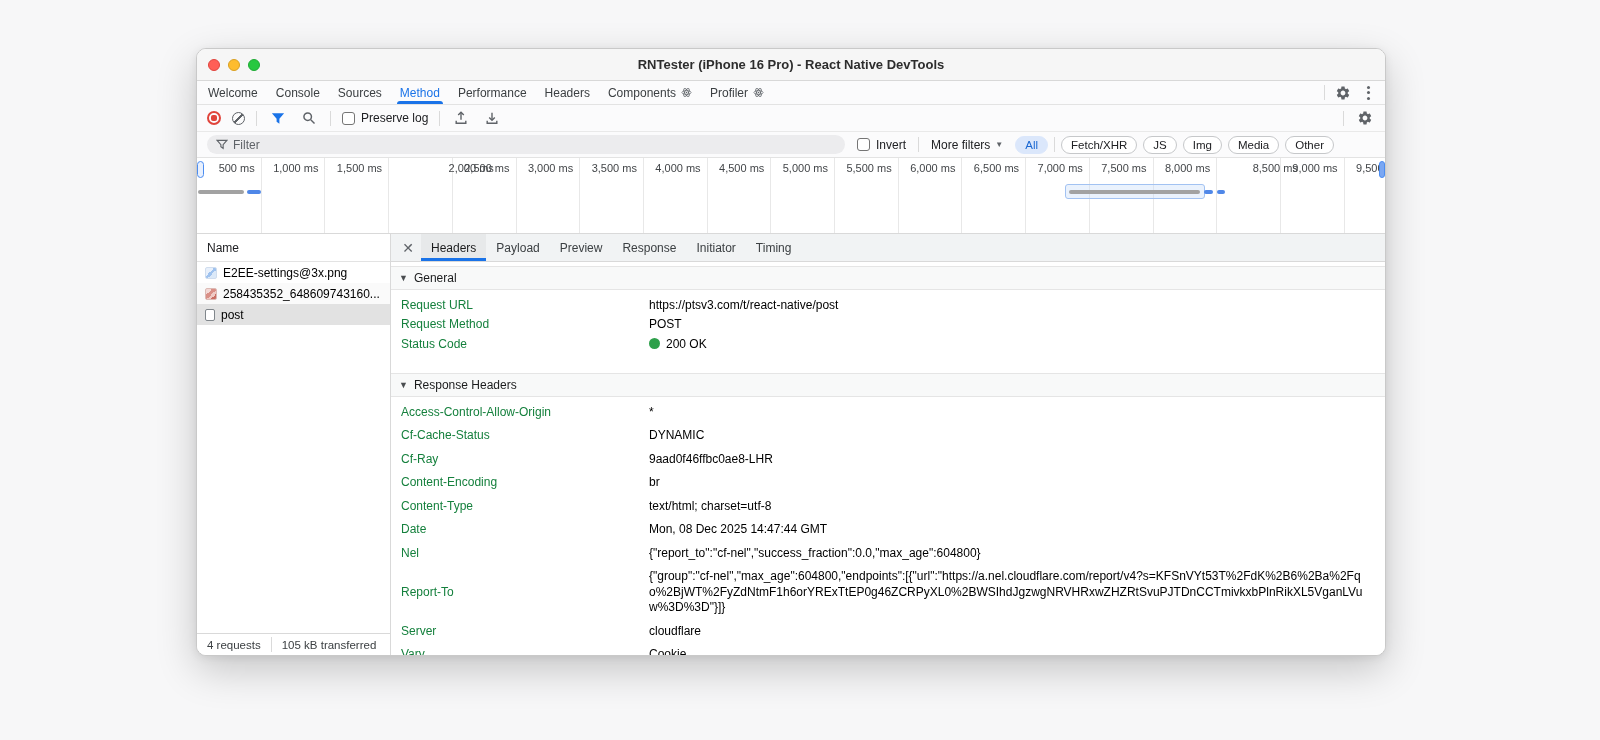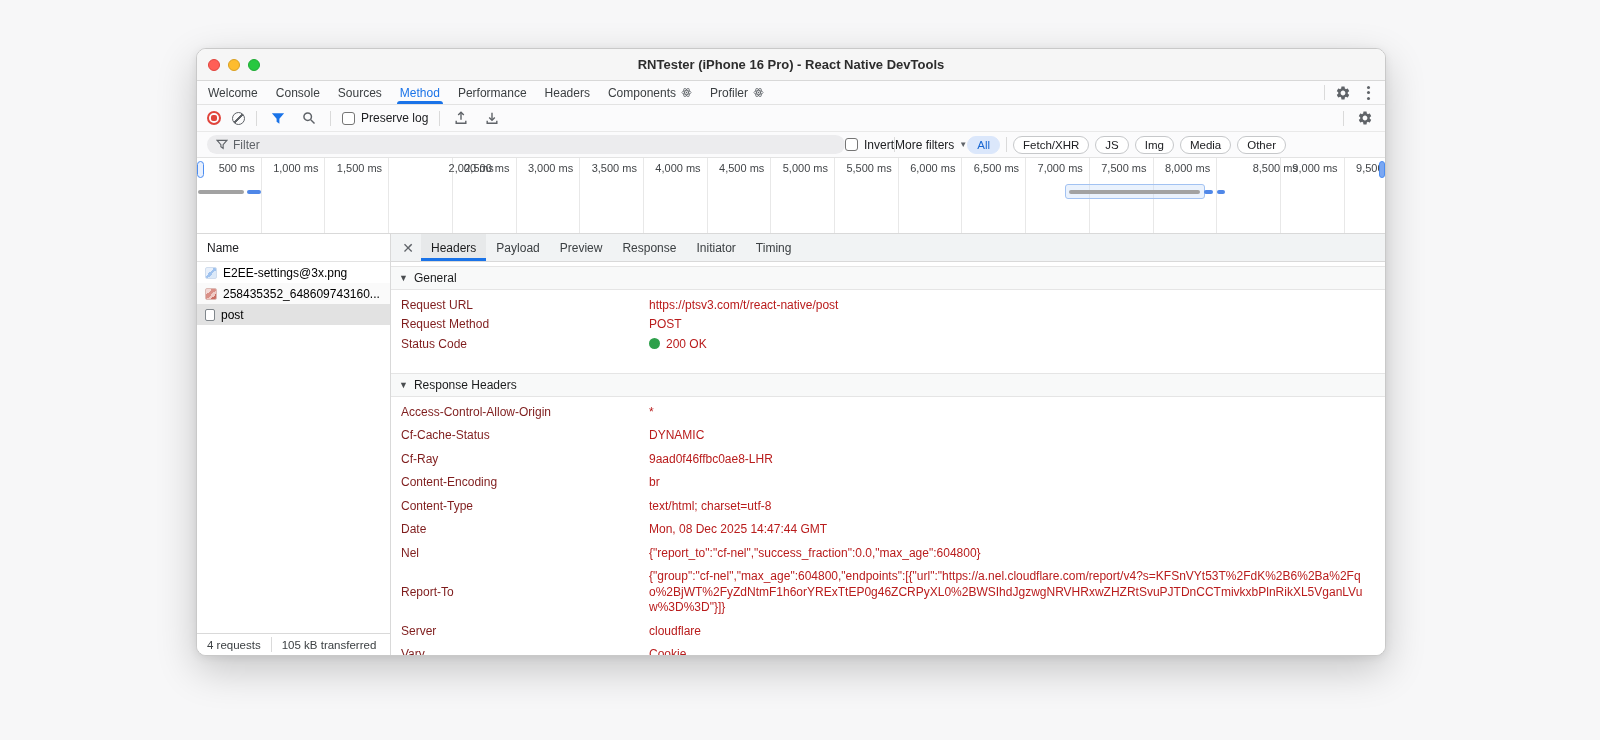--- a/index.html
+++ b/index.html
@@ -43,21 +43,21 @@
   .rec i { width:6px; height:6px; background:#e0443b; border-radius:2px; }
   .block { width:13px; height:13px; border:1.5px solid #5f6368; border-radius:50%;
     background:linear-gradient(135deg, transparent 44%, #5f6368 44%, #5f6368 56%, transparent 56%); }
   .cb { width:13px; height:13px; border:1.5px solid #757575; border-radius:3px; background:#fff; flex:none; }
   .tool-label { font-size:12px; color:#202124; }
   .hgroup { display:flex; align-items:center; gap:6px; }
   .toolbar-spacer { flex:1; }
 
   
   .filterrow { height:26px; flex:none; background:#fbfbfc; border-bottom:1px solid #e3e3e3;
-    display:flex; align-items:center; padding:0 10px; }
+    display:flex; align-items:center; gap:12px; padding:0 10px; }
   .filter-input-wrap { position:relative; width:638px; flex:none; }
   .filter-input { width:100%; height:19px; border:none; outline:none; background:#ececee;
     border-radius:10px; padding:0 10px 0 26px; font-size:12px; color:#202124;
     font-family:"Liberation Sans", sans-serif; }
   .filter-input::placeholder { color:#5f6368; }
   .filter-funnel-ghost { position:absolute; left:9px; top:4px; }
   .dropdown { display:flex; align-items:center; gap:5px; font-size:12px; color:#202124; }
   .caret { font-size:8px; color:#5f6368; }
   .pills { display:flex; align-items:center; gap:6px; }
   .pill { font-size:11.5px; color:#202124; border:1px solid #c6c8ca; border-radius:10px;
@@ -107,22 +107,22 @@
   .dtab.active::after { content:""; position:absolute; left:0; right:0; bottom:0; height:3px; background:#1a73e8; }
   .dcontent { flex:1; overflow:hidden; background:#fff; padding-top:4px; }
   .sechead { height:24px; display:flex; align-items:center; gap:6px; padding-left:8px;
     background:#f8f9f9; border-top:1px solid #e5e5e5; border-bottom:1px solid #e5e5e5;
     font-size:12px; font-weight:500; color:#1b1c1d; }
   .disclosure { font-size:9px; color:#4a4d50; }
   .hrows-general { padding:5px 0; }
   .hrow { display:flex; align-items:flex-start; padding-left:10px; font-size:12px; }
   .hrow.g { min-height:19.5px; align-items:center; }
   .hrow.r { padding-top:4px; padding-bottom:4px; line-height:15.5px;align-items:center; }
-  .hlabel { width:248px; flex:none; color:#7f1d1d; }
-  .hvalue { flex:1; color:#b91c1c; word-break:break-all; padding-right:16px; display:flex; align-items:baseline; }
+  .hlabel { width:248px; flex:none; color:#15803d; }
+  .hvalue { flex:1; color:#000000; word-break:break-all; padding-right:16px; display:flex; align-items:baseline; }
   .hrow.g .hvalue { align-items:center; }
   .status-dot { width:11px; height:11px; border-radius:50%; background:#2ea04b; margin-right:6px; flex:none; align-self:center; }
   .sec-gap { height:14px; }
   .rh-rows { padding-top:4px; }
   svg.gi { display:block; }
 </style>
 </head>
 <body>
 
 <div class="window">

